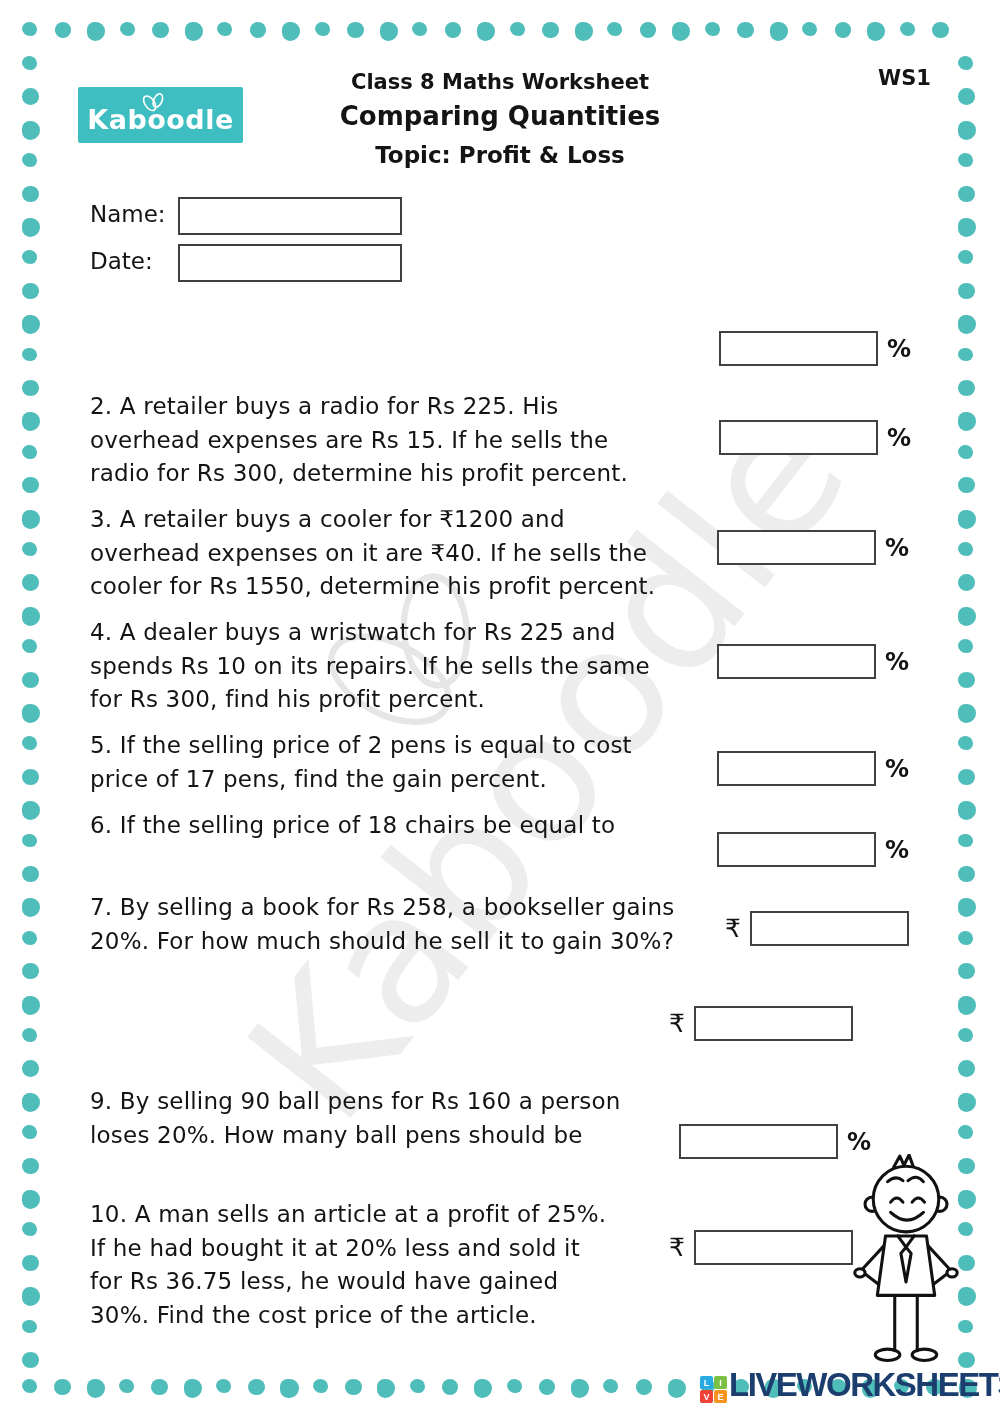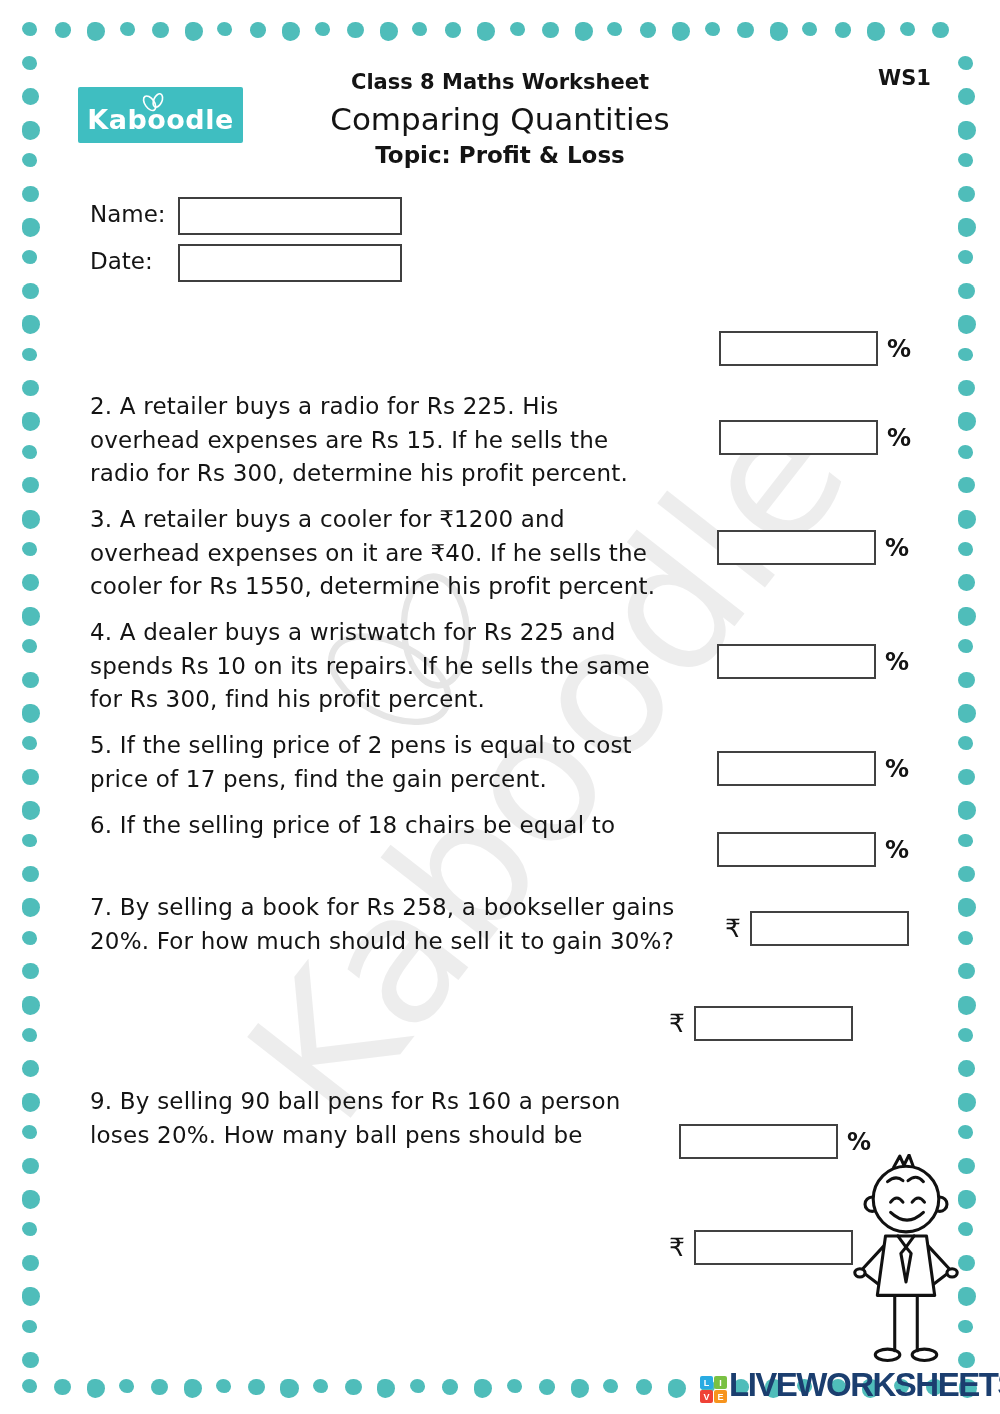--- a/index.html
+++ b/index.html
@@ -16,21 +16,21 @@
              color:rgba(125,125,125,0.14);transform:rotate(-52deg);transform-origin:50% 50%;}
   .wm-butterfly{position:absolute;left:310px;top:555px;z-index:0;transform:rotate(-28deg);}
 
   
   .logo{position:absolute;left:78px;top:87px;width:165px;height:56px;background:var(--teal,#3FBEC1);
         border-radius:2px;z-index:2;display:flex;align-items:flex-end;justify-content:center;}
   .logo-text{color:#fff;font-size:27px;font-weight:700;letter-spacing:.5px;padding-bottom:8px;}
   .logo-butterfly{position:absolute;left:62px;top:2px;}
   .h-center{position:absolute;left:0;width:1000px;text-align:center;z-index:2;}
   .h-label{top:70px;font-size:21px;font-weight:700;}
-  .h-title{top:101px;font-size:31px;font-weight:400;}
+  .h-title{top:101px;font-size:26px;font-weight:700;}
   .h-topic{top:142px;font-size:23px;font-weight:700;}
   .ws-code{position:absolute;left:878px;top:66px;font-size:21px;font-weight:700;z-index:2;}
 
   
   .field-label{position:absolute;left:90px;font-size:23px;z-index:2;}
   .field-input{position:absolute;left:178px;width:208px;height:34px;border:2px solid #3f3f3f;
                background:#fff;z-index:2;font-size:20px;padding:0 6px;box-sizing:content-box;
                font-family:inherit;outline:none;}
 
   
@@ -316,20 +316,26 @@
   <div class="q" style="top:1085px">
     <div class="ql">9. By selling 90 ball pens for Rs 160 a person</div>
     <div class="ql">loses 20%. How many ball pens should be</div>
   </div>
   <div class="ans" style="left:679px;top:1124px">
 
     <input class="abox" style="">
     <span class="pct">%</span>
   </div>
 
+  <div class="q" style="top:1198px">
+    <div class="ql">10. A man sells an article at a profit of 25%.</div>
+    <div class="ql">If he had bought it at 20% less and sold it</div>
+    <div class="ql">for Rs 36.75 less, he would have gained</div>
+    <div class="ql">30%. Find the cost price of the article.</div>
+  </div>
   <div class="ans" style="left:669px;top:1230px">
     <span class="cur">₹</span>
     <input class="abox" style="">
 
   </div>
 
   <svg class="boy" width="116" height="210" viewBox="0 0 112 205">
     <g stroke="#111" fill="#fff" stroke-width="3" stroke-linecap="round" stroke-linejoin="round">
       <ellipse cx="38" cy="196" rx="12" ry="5.5"></ellipse>
       <ellipse cx="74" cy="196" rx="12" ry="5.5"></ellipse>

